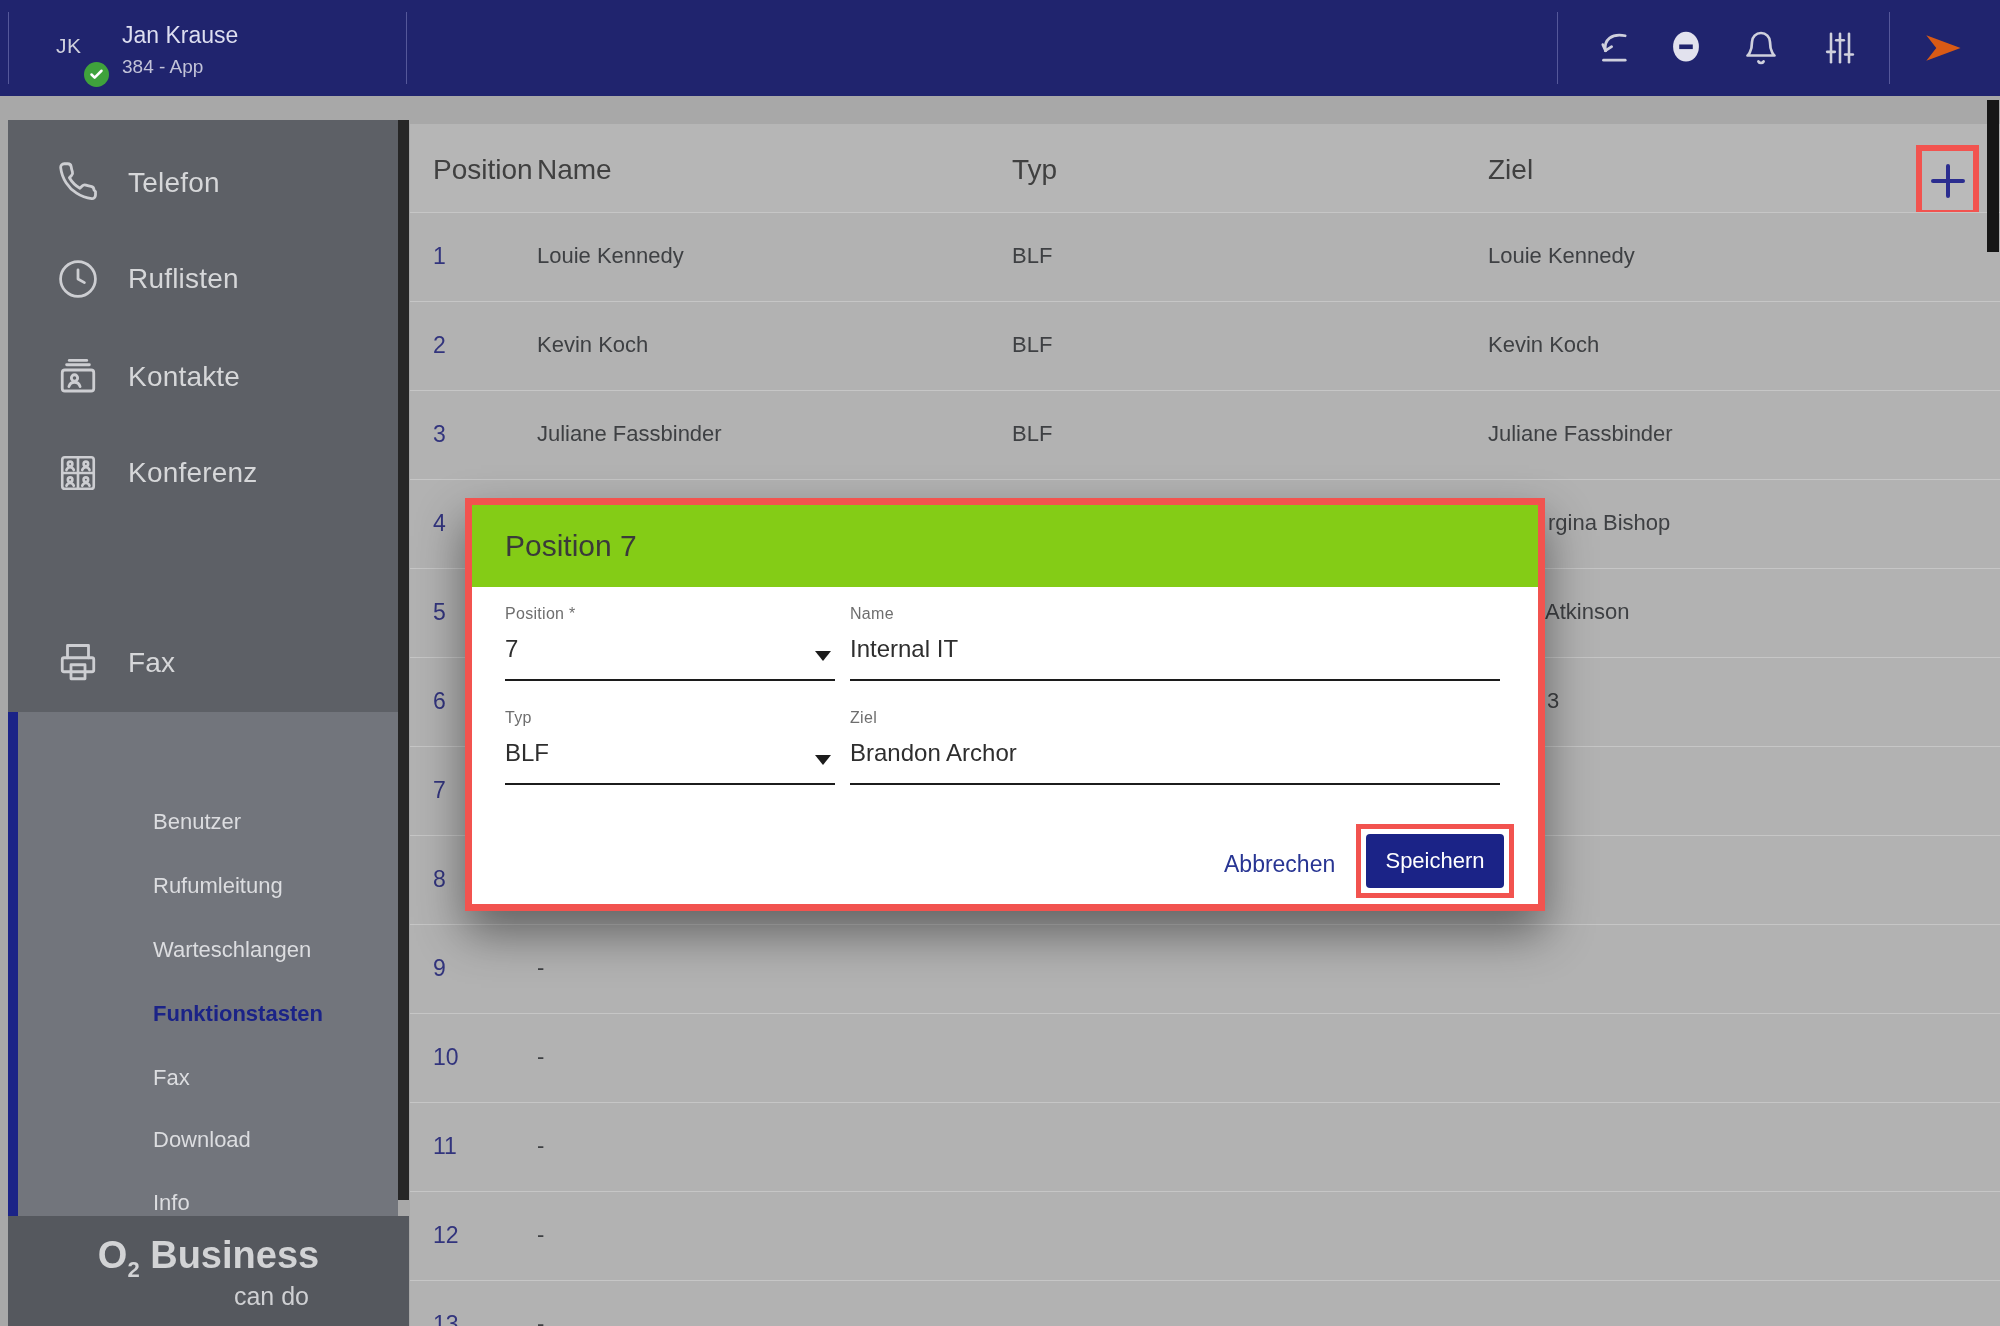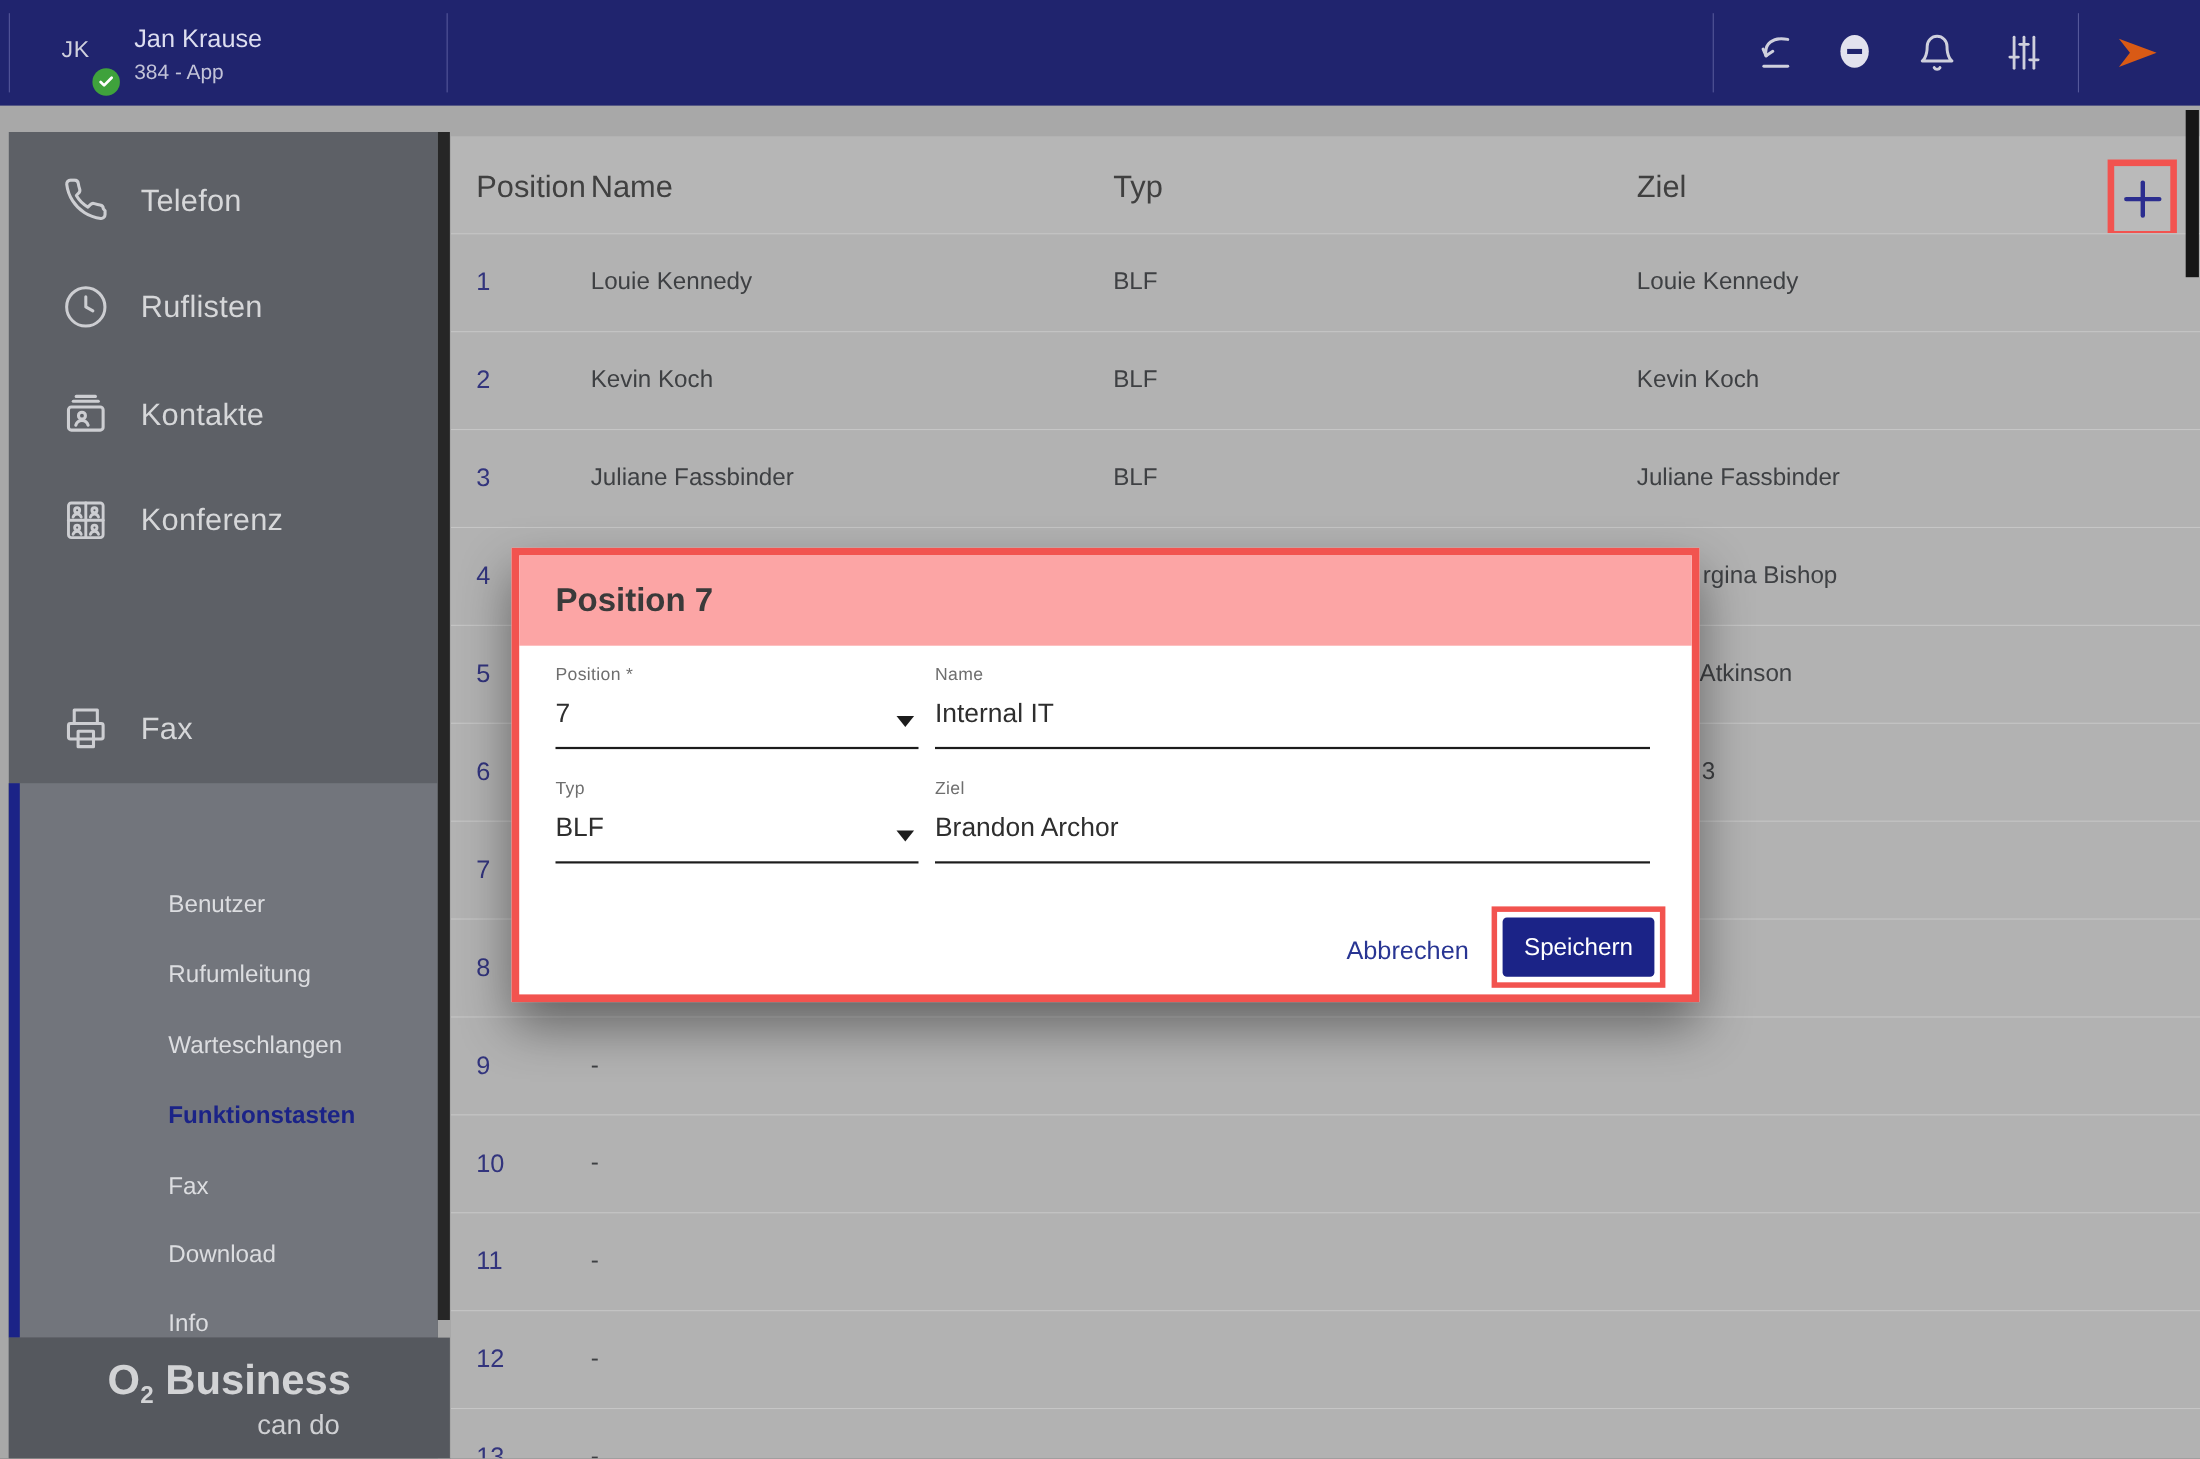--- a/index.html
+++ b/index.html
@@ -41,21 +41,21 @@
   .cell{position:absolute;top:30px;font-size:22px;color:#3e4043;white-space:nowrap;}
   .c-pos{left:23px;color:#32347d;font-size:23px;}
   .c-name{left:127px;} .c-typ{left:602px;} .c-ziel{left:1078px;}
   .trow:nth-child(4) .c-ziel{padding-left:60px;}
   .trow:nth-child(5) .c-ziel{padding-left:57px;}
   .trow:nth-child(6) .c-ziel{padding-left:59px;}
   .vscroll{position:absolute;left:1987px;top:100px;width:12px;height:152px;background:#161616;}
   
   .modal{position:absolute;left:465px;top:498px;width:1066px;height:399px;border:7px solid var(--annotation_red,#f2534f);
     background:#ffffff;box-shadow:0 22px 45px rgba(0,0,0,.45);}
-  .m-header{position:absolute;left:0;top:0;width:100%;height:82px;background:#fca5a5;font-weight:bold;}
+  .m-header{position:absolute;left:0;top:0;width:100%;height:82px;background:#84cc16;}
   .m-title{position:absolute;left:33px;top:24px;font-size:30px;color:#3a3a3a;}
   .f-label{position:absolute;font-size:16px;color:#6e6e6e;letter-spacing:.3px;}
   .f-value{position:absolute;font-size:24px;color:#2e2e2e;border-bottom:2px solid #1c1c1c;}
   .lab-r1{top:100px;} .lab-r2{top:204px;}
   .val-r1{top:130px;height:44px;} .val-r2{top:234px;height:44px;}
   .col-l{left:33px;} .col-r{left:378px;}
   .fw-l{width:330px;} .fw-r{width:650px;}
   .caret{position:absolute;right:4px;top:16px;width:0;height:0;
     border-left:8px solid transparent;border-right:8px solid transparent;border-top:10px solid #1c1c1c;}
   .btn-cancel{position:absolute;left:752px;top:346px;font-size:23px;color:#283593;cursor:pointer;}

